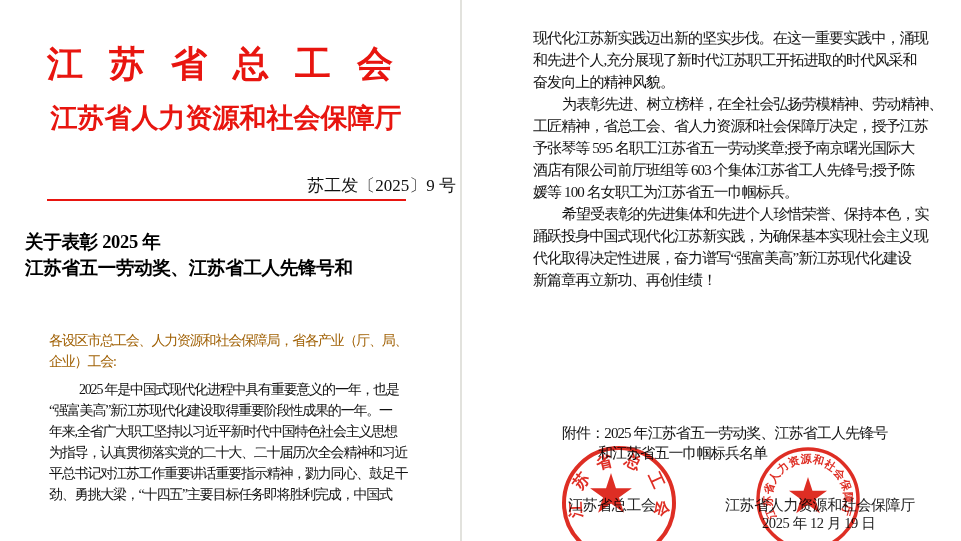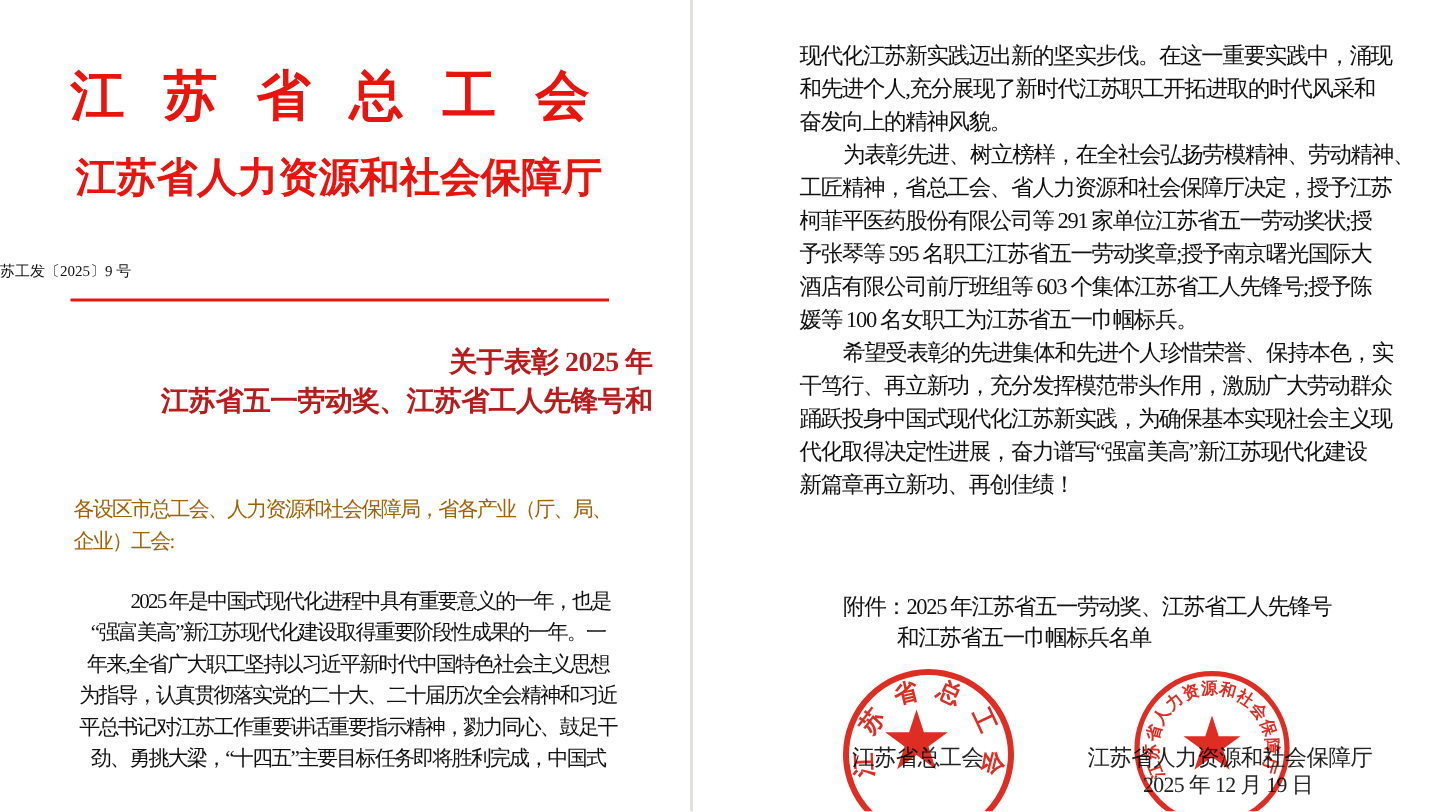--- a/index.html
+++ b/index.html
@@ -22,56 +22,56 @@
     position:absolute;top:42px;left:13px;width:440px;text-align:center;
     color:var(--header-red);font-weight:bold;font-size:36px;line-height:44px;
     letter-spacing:26px;white-space:nowrap;
   }
   .org2{
     position:absolute;top:100px;left:0;width:452px;text-align:center;
     color:var(--header-red);font-weight:bold;font-size:27px;line-height:36px;
     letter-spacing:0;white-space:nowrap;
   }
   .docnum{
-    position:absolute;top:174px;left:0;width:456px;text-align:left;
-    font-size:10px;color:#111;
+    position:absolute;top:174px;left:0;width:456px;text-align:right;
+    font-size:17px;color:#111;
   }
   .redrule{
     position:absolute;top:199px;left:47px;width:359px;height:2px;
     background:var(--header-red);border:0;
   }
   .title{
-    position:absolute;top:229px;left:25px;width:410px;text-align:right;
-    font-weight:bold;font-size:18.5px;line-height:26px;color:#b91c1c;
+    position:absolute;top:229px;left:25px;width:410px;text-align:left;
+    font-weight:bold;font-size:18.5px;line-height:26px;color:#000000;
     letter-spacing:-0.3px;
   }
   .salutation{
     position:absolute;top:330px;left:49px;width:366px;
     font-size:14px;line-height:21px;letter-spacing:-1.2px;color:#a16207;
     white-space:nowrap;
   }
   .bodyL{
-    position:absolute;top:391px;left:49px;width:366px;
-    font-size:14px;line-height:21px;letter-spacing:-1.2px;color:#111;text-align:center;
+    position:absolute;top:379px;left:49px;width:366px;
+    font-size:14px;line-height:21px;letter-spacing:-1.2px;color:#111;
   }
   .bodyL .line, .salutation .line{white-space:nowrap;}
   .indent{text-indent:30px;}
 
   
   .bodyR{
     position:absolute;top:27px;left:71px;width:404px;
     font-size:15px;line-height:22px;letter-spacing:-0.9px;color:#111;
   }
   .bodyR .line{white-space:nowrap;}
   .indentR{text-indent:29px;}
   .attachment{
     position:absolute;top:394px;left:71px;width:404px;
     font-size:15px;line-height:22px;letter-spacing:-0.9px;color:#111;
   }
-  .attachment .a1{text-indent:29px;white-space:nowrap;}
+  .attachment .a1{text-indent:29px;white-space:nowrap;margin-top:28px;}
   .attachment .a2{padding-left:65px;white-space:nowrap;font-family:Liberation Mono, monospace;}
 
   .sig{
     position:absolute;color:#222;font-size:15px;letter-spacing:-0.4px;
     white-space:nowrap;z-index:2;
   }
   .sig-left{top:496px;left:106px;}
   .sig-right{top:496px;left:263px;}
   .sig-date{top:514px;left:300px;font-size:14.5px;}
 
@@ -117,26 +117,24 @@
 
   <div class="divider"></div>
 
   <section class="page page-right">
     <div class="bodyR">
       <div class="line">现代化江苏新实践迈出新的坚实步伐。在这一重要实践中，涌现</div>
       <div class="line">和先进个人,充分展现了新时代江苏职工开拓进取的时代风采和</div>
       <div class="line">奋发向上的精神风貌。</div>
       <div class="line indentR">为表彰先进、树立榜样，在全社会弘扬劳模精神、劳动精神、</div>
       <div class="line">工匠精神，省总工会、省人力资源和社会保障厅决定，授予江苏</div>
-      <div class="line">柯菲平医药股份有限公司等 291 家单位江苏省五一劳动奖状;授</div>
       <div class="line">予张琴等 595 名职工江苏省五一劳动奖章;授予南京曙光国际大</div>
       <div class="line">酒店有限公司前厅班组等 603 个集体江苏省工人先锋号;授予陈</div>
       <div class="line">媛等 100 名女职工为江苏省五一巾帼标兵。</div>
       <div class="line indentR">希望受表彰的先进集体和先进个人珍惜荣誉、保持本色，实</div>
-      <div class="line">干笃行、再立新功，充分发挥模范带头作用，激励广大劳动群众</div>
       <div class="line">踊跃投身中国式现代化江苏新实践，为确保基本实现社会主义现</div>
       <div class="line">代化取得决定性进展，奋力谱写“强富美高”新江苏现代化建设</div>
       <div class="line">新篇章再立新功、再创佳绩！</div>
     </div>
 
     <div class="attachment">
       <div class="a1">附件：2025 年江苏省五一劳动奖、江苏省工人先锋号</div>
       <div class="a2">和江苏省五一巾帼标兵名单</div>
     </div>
 

